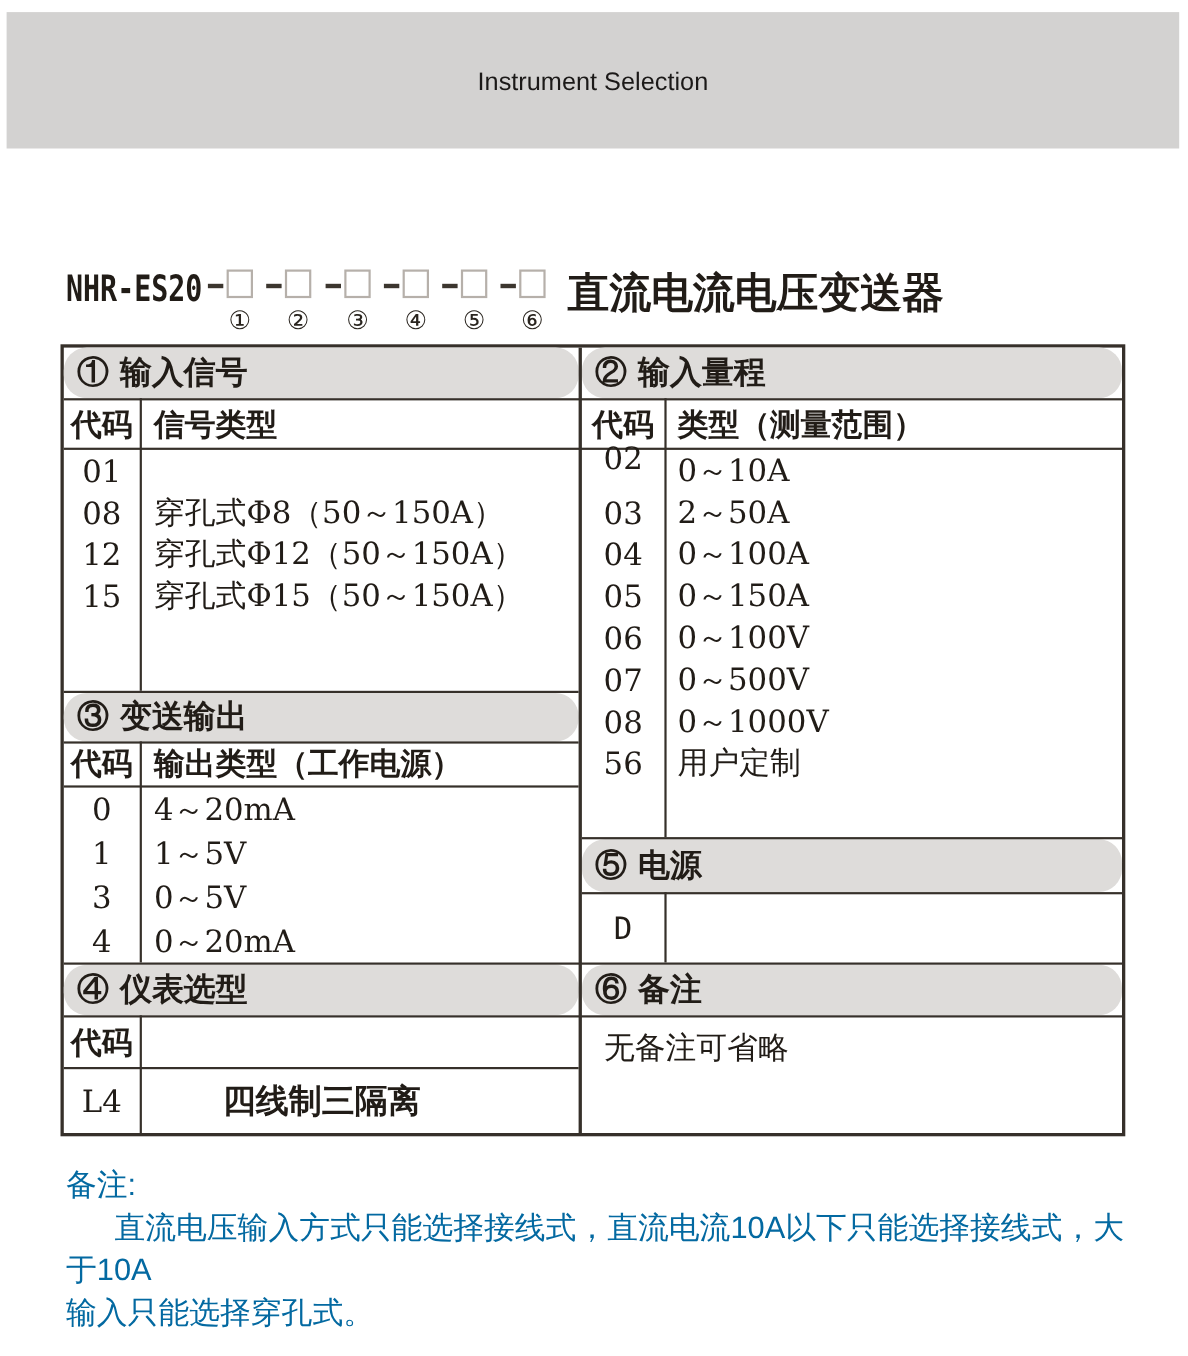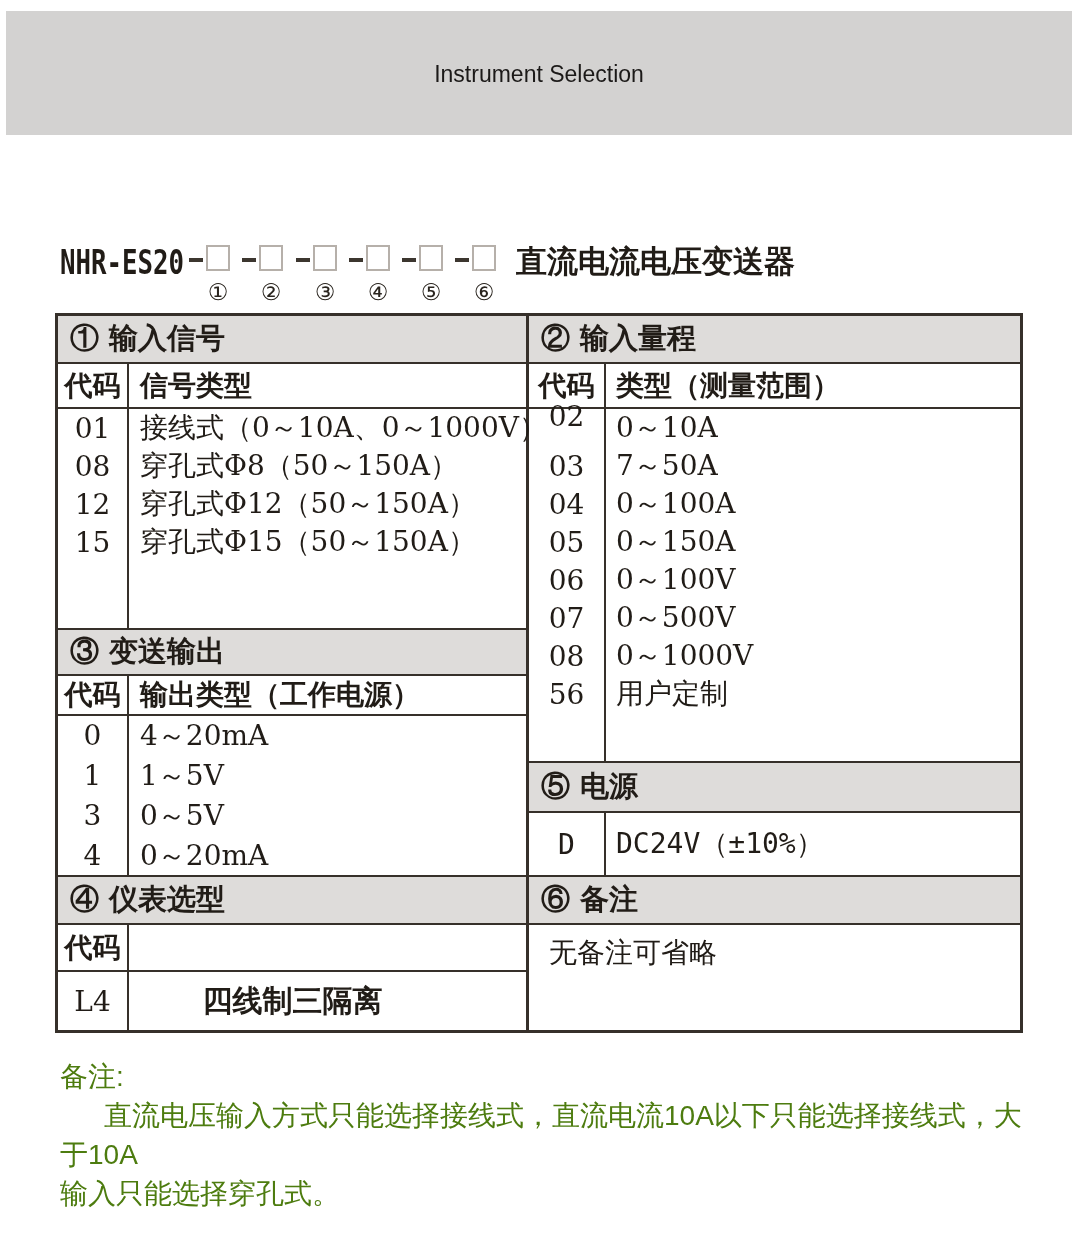--- a/index.html
+++ b/index.html
@@ -32,45 +32,45 @@
     position:absolute;left:60px;top:243px;
     font:700 33px "DejaVu Sans Mono","Liberation Mono",monospace;
     transform:scaleX(.78);transform-origin:left center;white-space:nowrap;
   }
   .m-dash{position:absolute;top:258px;width:14px;height:4px;background:#3c362f;}
   .m-box{position:absolute;top:245px;width:24px;height:26px;border:2px solid var(--box-border);background:#fff;}
   .m-digit{
     position:absolute;top:279px;width:30px;text-align:center;
     font:400 23px "DejaVu Sans","Liberation Sans",sans-serif;color:#2a251f;
   }
-  .model-product{position:absolute;left:516px;top:241px;font-weight:700;font-size:31px;white-space:nowrap;}
+  .model-product{position:absolute;left:516px;top:241px;font-weight:700;font-size:38px;white-space:nowrap;}
 
   
   .sel-table{
     position:absolute;left:55px;top:313px;width:968px;height:720px;
     border:3px solid var(--border);background:#fff;
   }
-  .band{position:absolute;background:var(--header-bg);display:flex;align-items:center;}
+  .band{position:absolute;background:var(--header-bg);display:flex;align-items:center;border-radius:21px;}
   .band .t{font-weight:700;font-size:29px;padding-left:12px;white-space:nowrap;}
   .hl{position:absolute;left:0;width:962px;height:2px;background:var(--border);}
   .hl.left{width:468px;}
   .hl.right{left:471px;width:491px;}
   .vl{position:absolute;background:var(--border);}
   .cell{position:absolute;display:flex;align-items:center;font-size:28px;white-space:nowrap;}
   .bold{font-weight:700;}
   .code-l{left:0;width:69px;justify-content:center;}
   .label-l{left:82px;}
   .code-r{left:471px;width:75px;justify-content:center;}
   .label-r{left:558px;}
   .center-l{left:71px;width:397px;justify-content:center;padding-right:70px;}
   .note-cell{left:471px;width:491px;padding-left:20px;align-items:flex-start;padding-top:9px;}
 
   
   .footnote{position:absolute;left:60px;top:1057px;width:962px;
-    font-family:"Liberation Sans","DejaVu Sans",sans-serif;font-size:28px;line-height:39px;color:#4d7c0f;}
+    font-family:"Liberation Sans","DejaVu Sans",sans-serif;font-size:28px;line-height:39px;color:#0369a1;}
   .footnote .indent{text-indent:44px;}
 </style>
 </head>
 <body>
 
 <div class="banner">
   <div class="banner-sub">Instrument Selection</div>
 </div>
 
 <div>
@@ -133,34 +133,33 @@
   <div class="vl" style="left:468px;top:0;width:3px;height:714px"></div>
   <div class="vl" style="left:69px;top:46px;width:2px;height:266px"></div>
   <div class="vl" style="left:69px;top:358px;width:2px;height:201px"></div>
   <div class="vl" style="left:69px;top:607px;width:2px;height:107px"></div>
   <div class="vl" style="left:546px;top:46px;width:2px;height:399px"></div>
   <div class="vl" style="left:546px;top:495px;width:2px;height:64px"></div>
 
   <div class="cell bold code-l" style="top:48px;height:43px">代码</div>
   <div class="cell bold label-l" style="top:48px;height:43px">信号类型</div>
   <div class="cell code-l" style="top:93px;height:38px">01</div>
-  <div class="cell label-l" style="top:93px;height:38px">接线式（0～10A、0～1000V）</div>
   <div class="cell code-l" style="top:131px;height:38px">08</div>
   <div class="cell label-l" style="top:131px;height:38px">穿孔式Φ8（50～150A）</div>
   <div class="cell code-l" style="top:169px;height:38px">12</div>
   <div class="cell label-l" style="top:169px;height:38px">穿孔式Φ12（50～150A）</div>
   <div class="cell code-l" style="top:207px;height:38px">15</div>
   <div class="cell label-l" style="top:207px;height:38px">穿孔式Φ15（50～150A）</div>
 
   <div class="cell bold code-r" style="top:48px;height:43px">代码</div>
   <div class="cell bold label-r" style="top:48px;height:43px">类型（测量范围）</div>
   <div class="cell code-r" style="top:81px;height:38px">02</div>
   <div class="cell label-r" style="top:93px;height:38px">0～10A</div>
   <div class="cell code-r" style="top:131px;height:38px">03</div>
-  <div class="cell label-r" style="top:131px;height:38px">7～50A</div>
+  <div class="cell label-r" style="top:131px;height:38px">2～50A</div>
   <div class="cell code-r" style="top:169px;height:38px">04</div>
   <div class="cell label-r" style="top:169px;height:38px">0～100A</div>
   <div class="cell code-r" style="top:207px;height:38px">05</div>
   <div class="cell label-r" style="top:207px;height:38px">0～150A</div>
   <div class="cell code-r" style="top:245px;height:38px">06</div>
   <div class="cell label-r" style="top:245px;height:38px">0～100V</div>
   <div class="cell code-r" style="top:283px;height:38px">07</div>
   <div class="cell label-r" style="top:283px;height:38px">0～500V</div>
   <div class="cell code-r" style="top:321px;height:38px">08</div>
   <div class="cell label-r" style="top:321px;height:38px">0～1000V</div>
@@ -176,21 +175,20 @@
   <div class="cell code-l" style="top:480px;height:39px">3</div>
   <div class="cell label-l" style="top:480px;height:39px">0～5V</div>
   <div class="cell code-l" style="top:520px;height:39px">4</div>
   <div class="cell label-l" style="top:520px;height:39px">0～20mA</div>
 
   <div class="cell bold code-l" style="top:609px;height:45px">代码</div>
   <div class="cell code-l" style="top:656px;height:58px">L4</div>
   <div class="cell bold center-l" style="top:656px;height:58px;font-size:30px">四线制三隔离</div>
 
   <div class="cell mono code-r" style="top:497px;height:62px">D</div>
-  <div class="cell mono label-r" style="top:497px;height:62px">DC24V（±10%）</div>
 
   <div class="cell note-cell" style="top:609px;height:108px">无备注可省略</div>
 </div>
 
 <div class="footnote">
   <div>备注:</div>
   <div class="indent">直流电压输入方式只能选择接线式，直流电流10A以下只能选择接线式，大于10A</div>
   <div>输入只能选择穿孔式。</div>
 </div>
 

